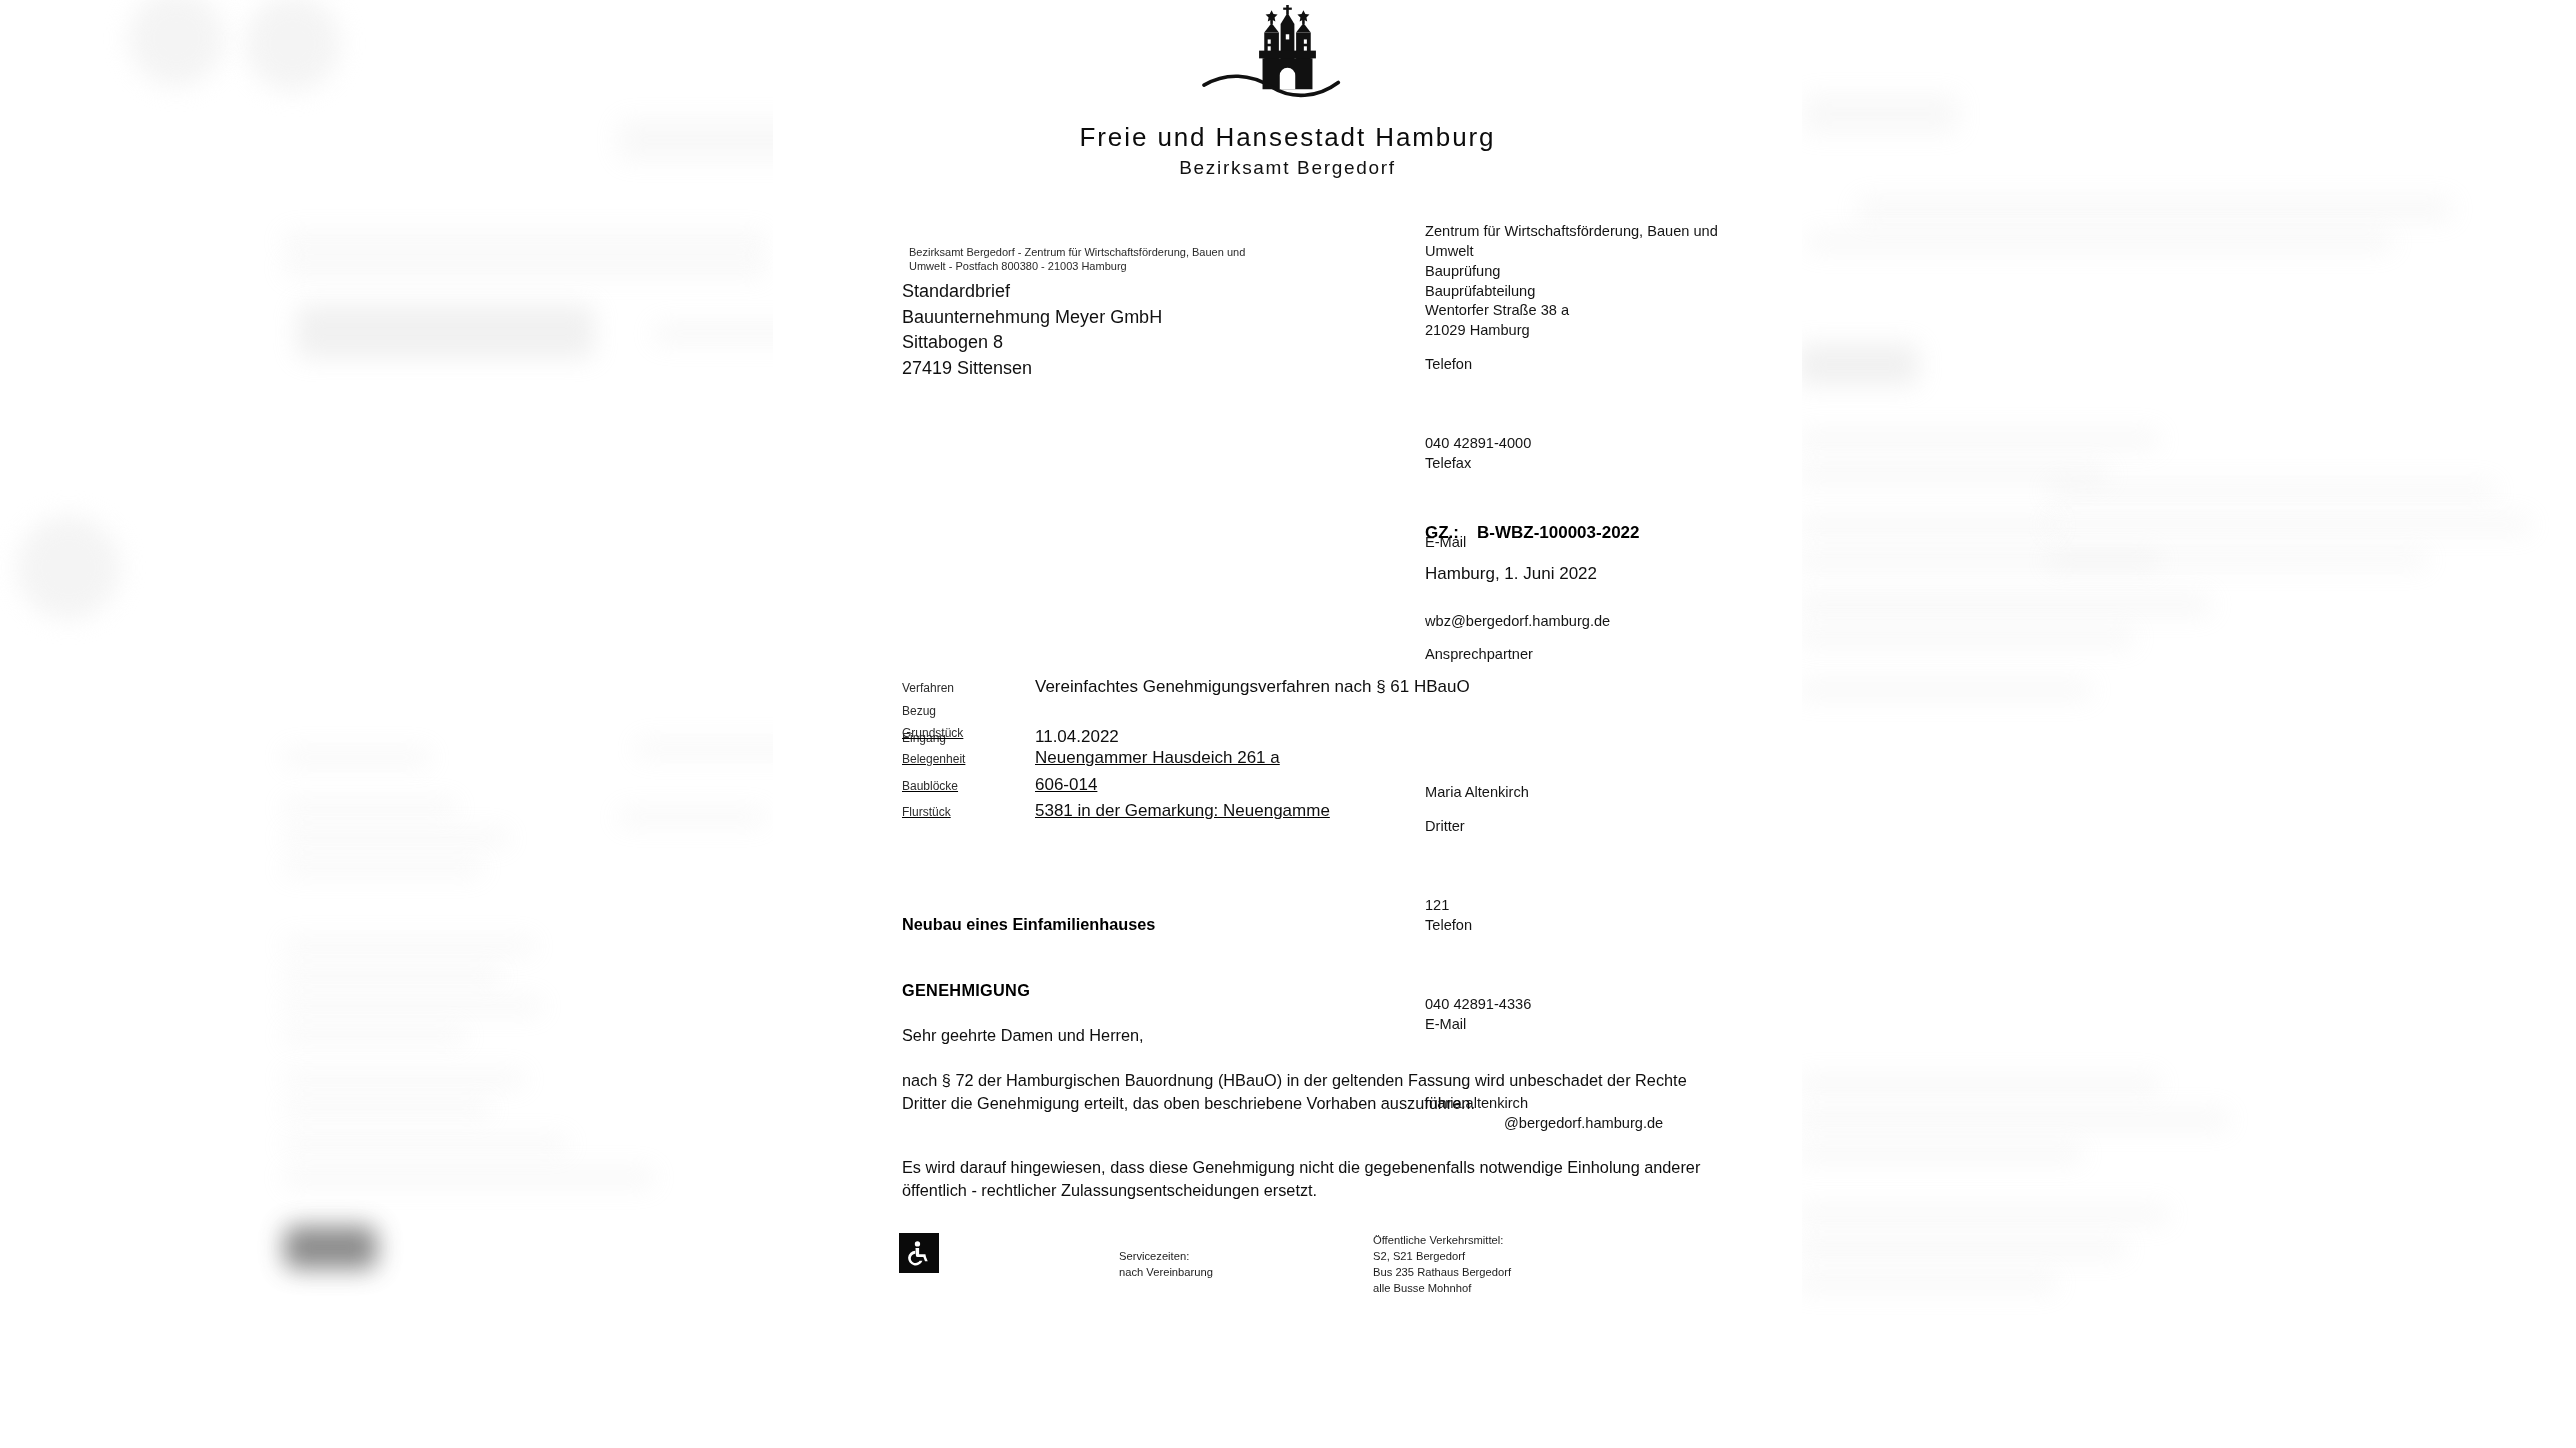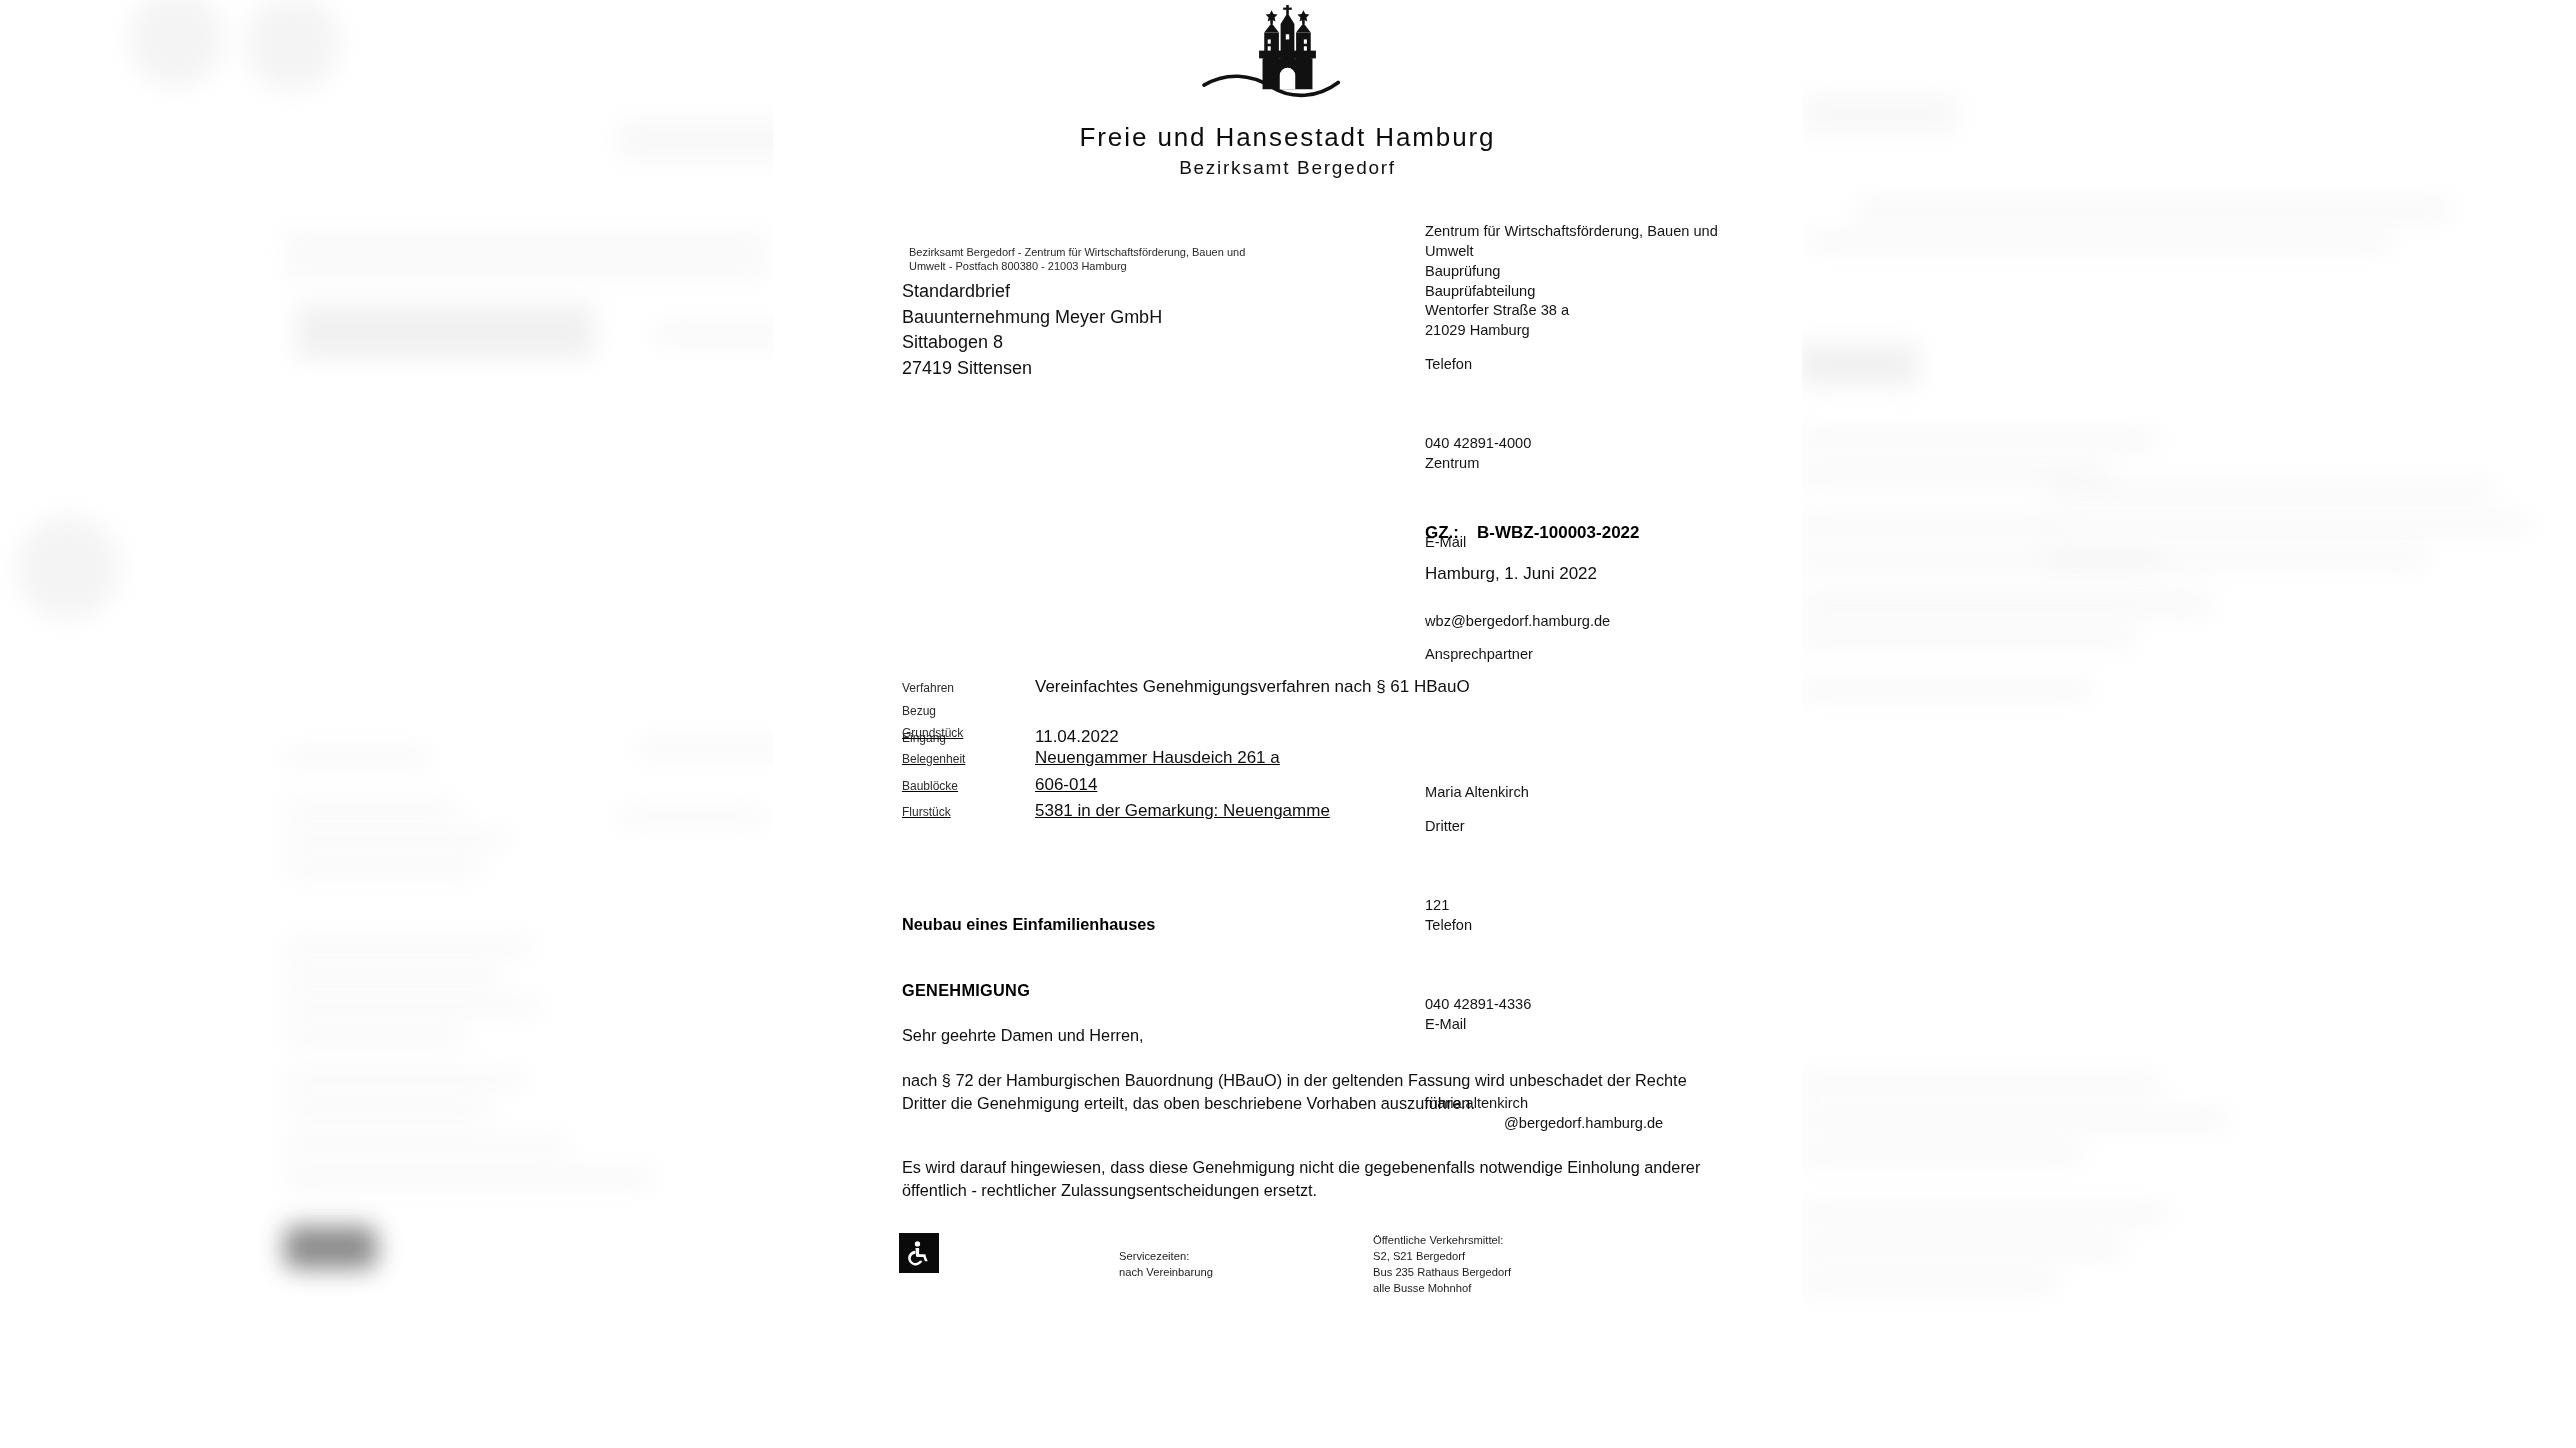--- a/index.html
+++ b/index.html
@@ -255,21 +255,21 @@
         <div>Wentorfer Straße 38 a</div>
         <div>21029 Hamburg</div>
       </div>
 
       <div class="blk">
         <div class="row">
           <span class="k">Telefon</span>
           <span class="v">040 42891-4000</span>
         </div>
         <div class="row">
-          <span class="k">Zentrum</span>
+          <span class="k">Telefax</span>
           <span class="v"></span>
         </div>
         <div class="row">
           <span class="k">E-Mail</span>
           <span class="v">wbz@bergedorf.hamburg.de</span>
         </div>
       </div>
 
       <div class="blk">
         <div class="row wide">

